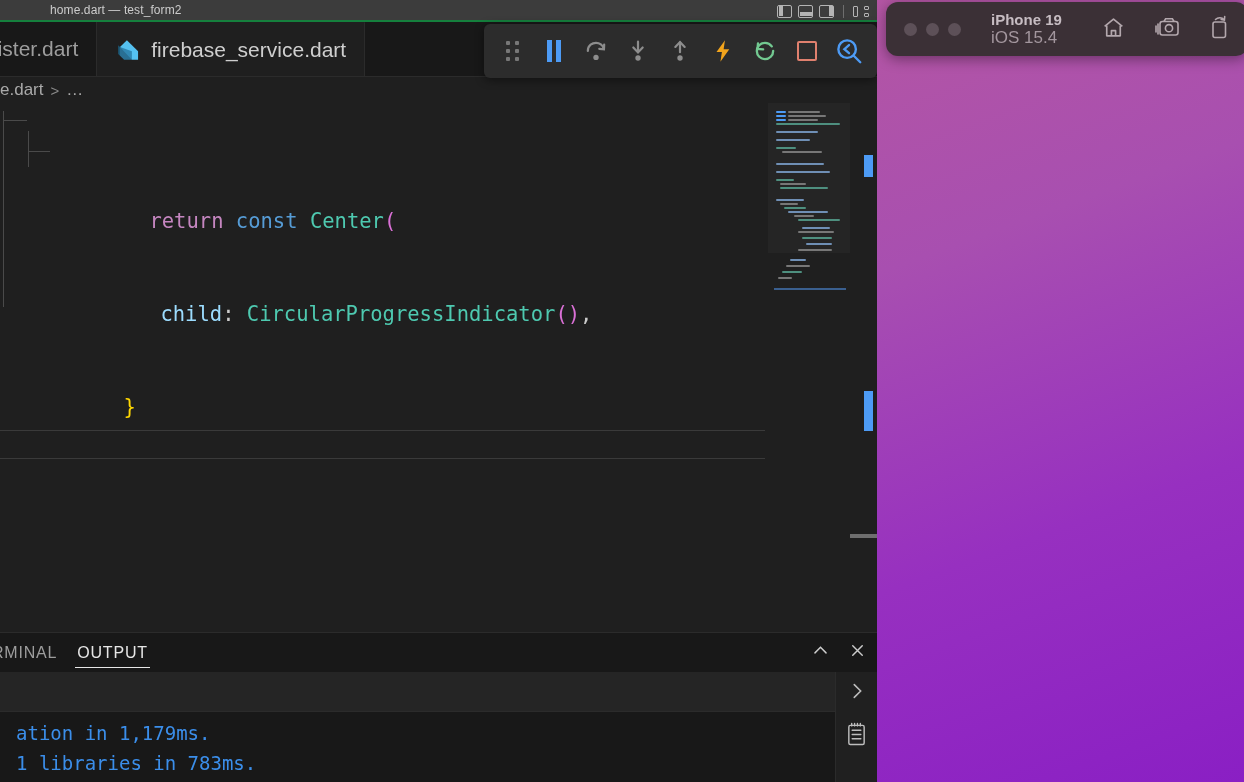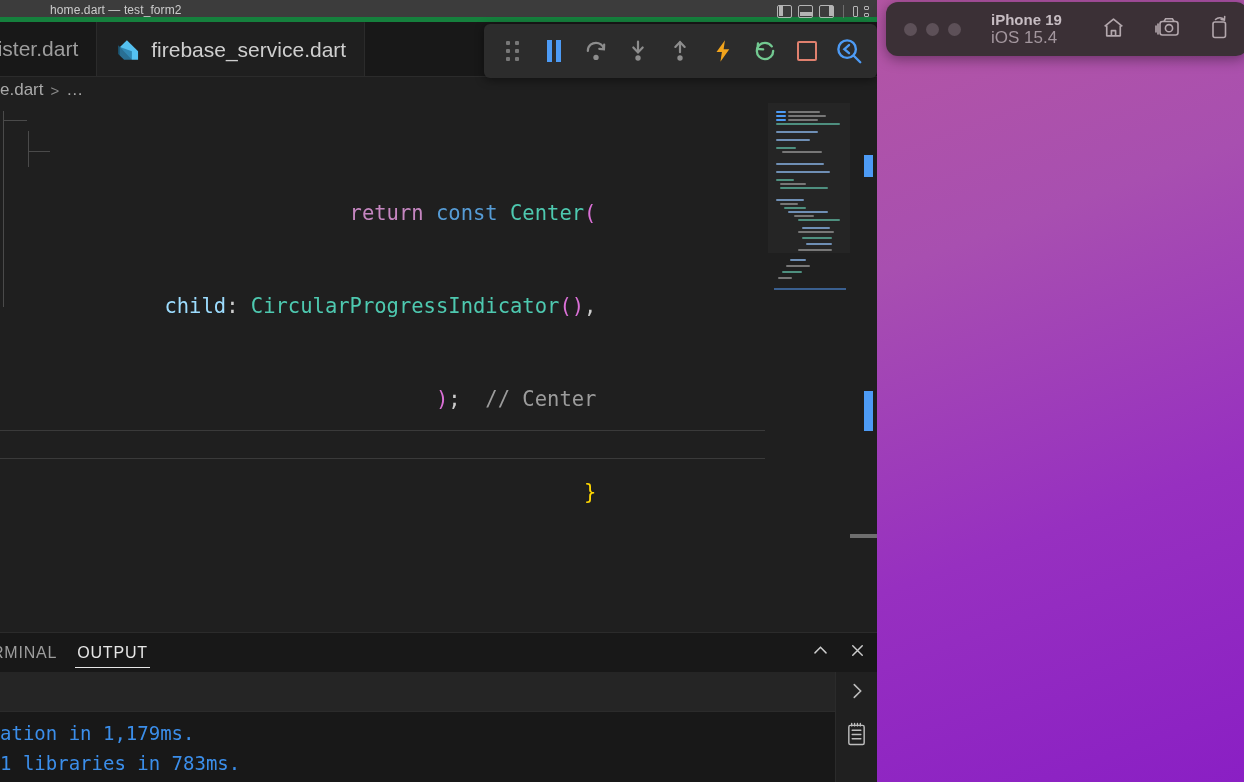--- a/index.html
+++ b/index.html
@@ -22,21 +22,21 @@
     width: 877px; height: 782px;
     background: #1f1f1f;
     overflow: hidden;
   }
 
   
   .titlebar {
     position: relative;
     height: 22px;
     background: #3c3c3c;
-    border-bottom: 5px solid #15803d;
+    border-bottom: 2px solid #15803d;
     display: flex; align-items: center;
   }
   .titlebar-text {
     position: absolute; left: 50px; top: 3px;
     font-size: 12px; color: #cccccc;
     letter-spacing: .1px;
     white-space: nowrap;
   }
   .layout-icons {
     position: absolute; right: 8px; top: 0;
@@ -182,21 +182,21 @@
     position: relative;
     height: 111px;
     background: #181818;
     overflow: hidden;
   }
   .term-line {
     font-family: "DejaVu Sans Mono", monospace;
     font-size: 19px; line-height: 30px;
     color: #3b8eea;
     white-space: pre;
-    padding-left: 0;
+    padding-left: 16px;
   }
   .term-rail {
     position: absolute; right: 0; top: 0;
     width: 42px; height: 111px;
     background: #202020;
     border-left: 1px solid #2b2b2b;
     display: flex; flex-direction: column;
     align-items: center; padding-top: 8px; gap: 16px;
   }
   .sel-strip {
@@ -304,29 +304,26 @@
       <span>…</span>
     </div>
 
     <div class="editor">
 
       <div class="guide" style="left:3px; top:8px; height:196px;"></div>
       <div class="guide-h" style="left:3px; top:17px; width:24px;"></div>
       <div class="guide" style="left:28px; top:28px; height:36px;"></div>
       <div class="guide-h" style="left:28px; top:48px; width:22px;"></div>
 
-      <div class="code" style="left:0; top:2px;text-align:right;">
+      <div class="code" style="left:0; top:10px;">
         <div class="ln" style="padding-left:26px;">
           <span class="kw">return</span><span class="punc"> </span><span class="kw2">const</span><span class="punc"> </span><span class="type">Center</span><span class="paren">(</span>
         </div>
-        <div class="ln" style="padding-left:27px;margin-left:14px;">
+        <div class="ln" style="padding-left:37px;">
           <span class="prop">child</span><span class="punc">: </span><span class="type">CircularProgressIndicator</span><span class="paren">()</span><span class="punc">,</span>
-        </div>
-        <div class="ln" style="padding-left:26px;">
-          <span class="paren">)</span><span class="punc">;</span><span class="cmt">  // Center</span>
         </div>
         <div class="ln" style="padding-left:0px;">
           <span class="brace">}</span>
         </div>
         <div class="ln">&nbsp;</div>
         
         
         
       </div>
 

